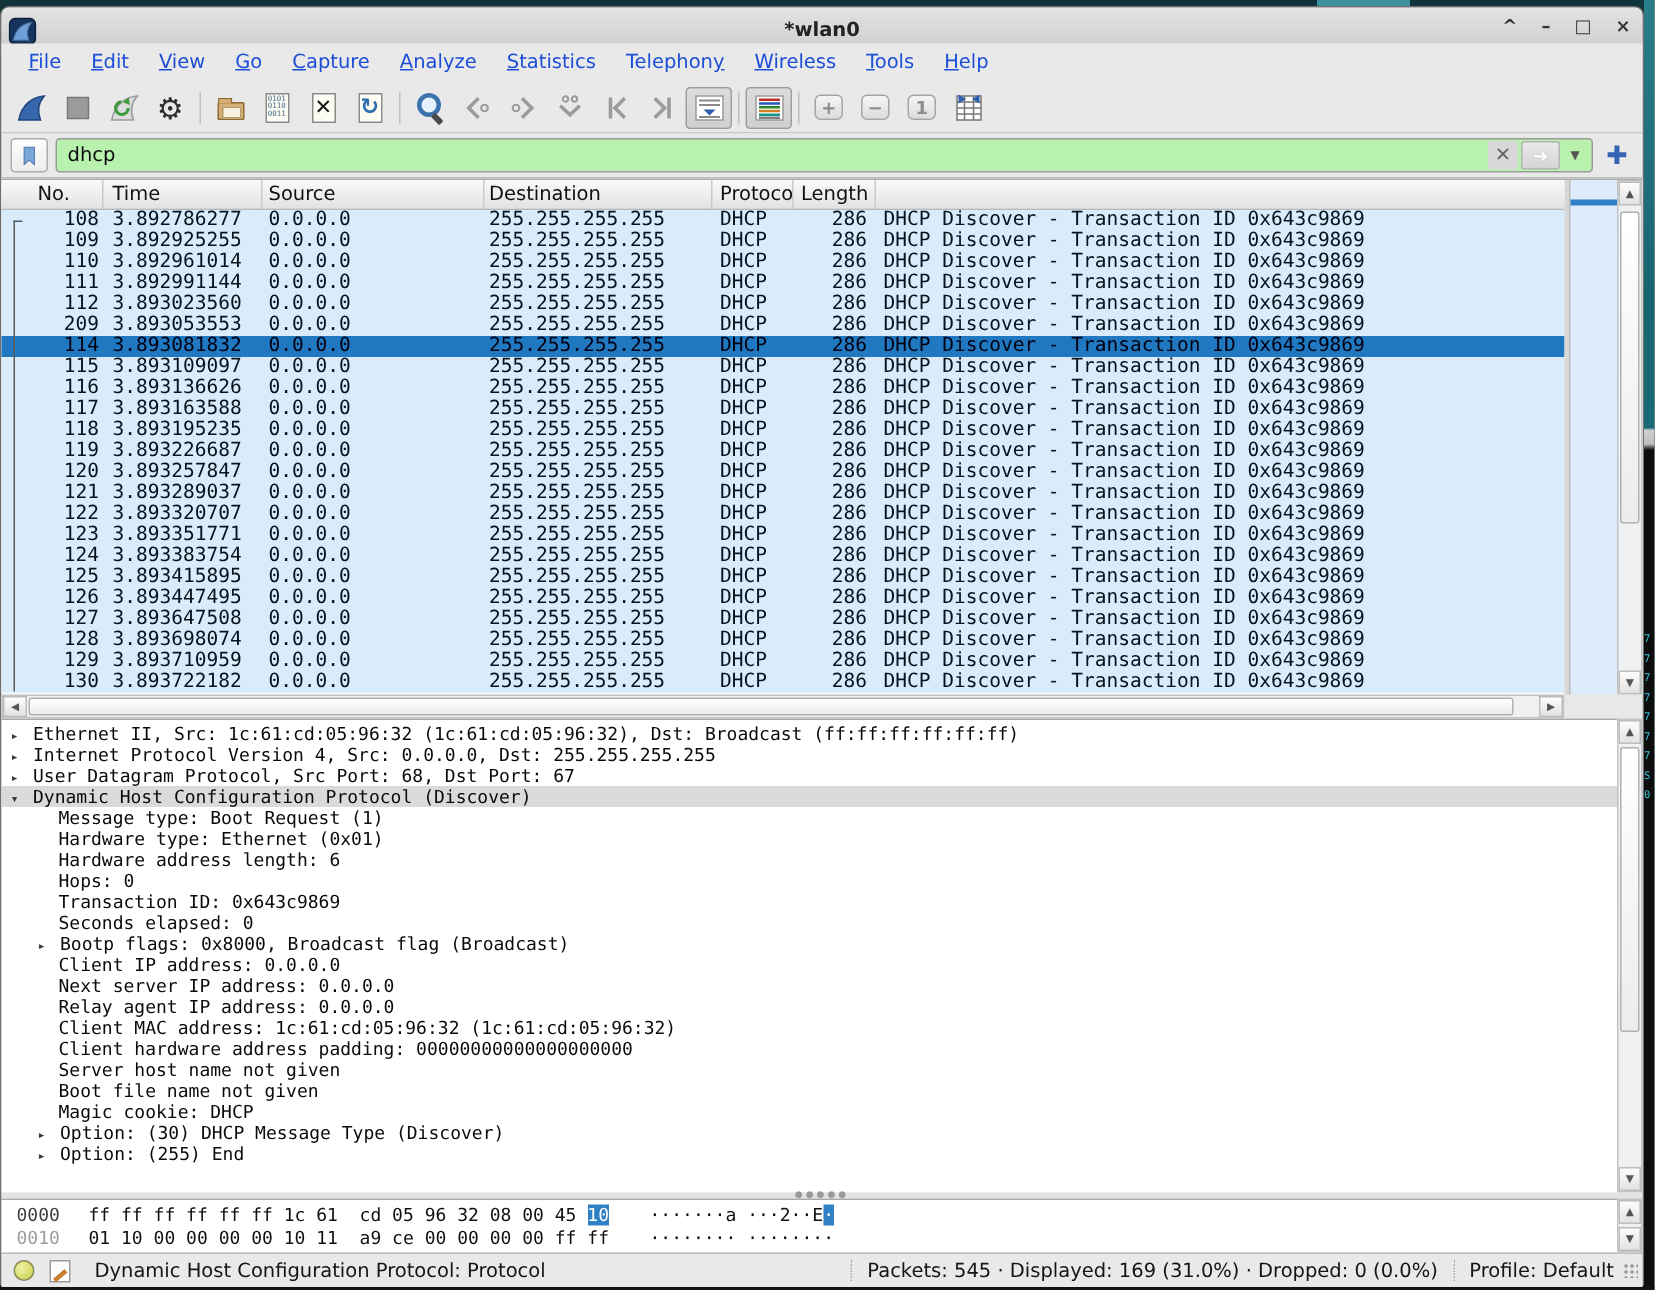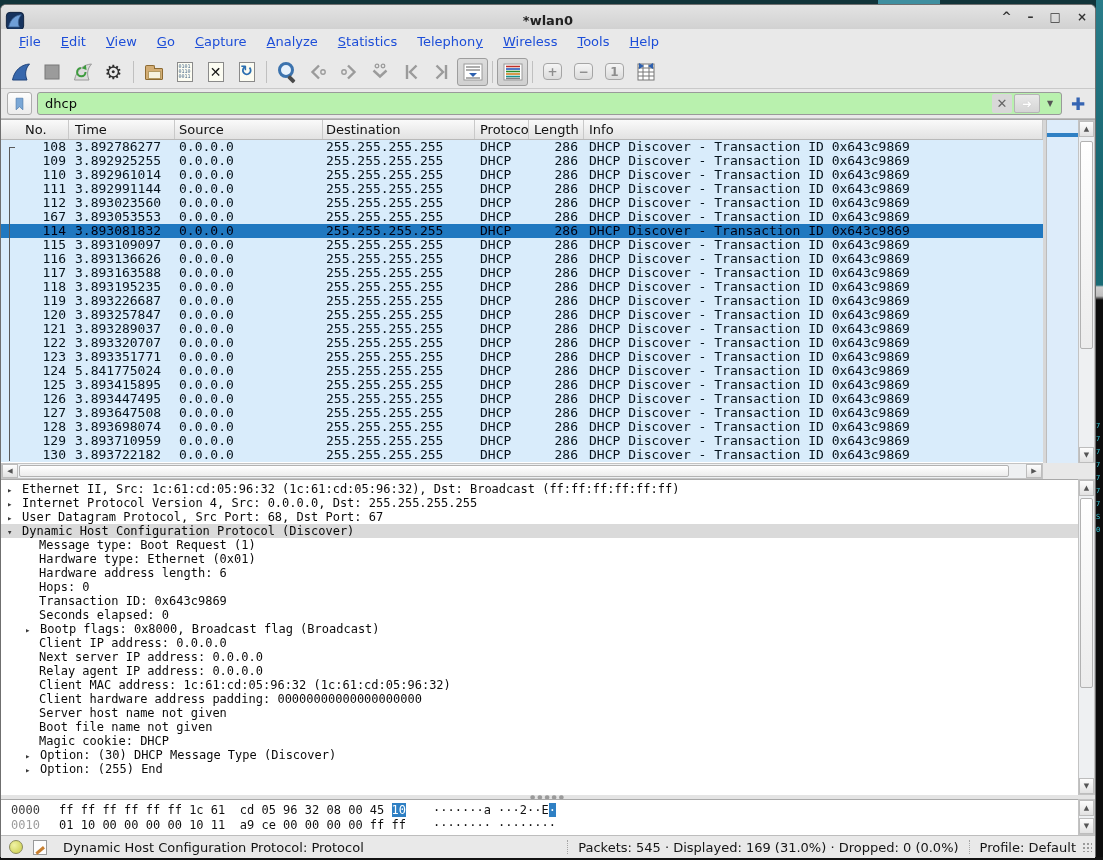--- a/index.html
+++ b/index.html
@@ -298,21 +298,20 @@
   </div>
 
   <div class="plist">
     <div class="phead">
         <span class="hc c0" style="text-align: left; padding-left: 24px;">No.</span>
         <span class="hc c1">Time</span>
         <span class="hc c2">Source</span>
         <span class="hc c3">Destination</span>
         <span class="hc c4">Protocol</span>
         <span class="hc c5" style="text-align: left; padding-left: 5px;">Length</span>
-        <span class="hc c6">Info</span>
       </div>
     <div class="prows">
         <div class="prow">
           <span class="c0">108</span>
           <span class="c1">3.892786277</span>
           <span class="c2">0.0.0.0</span>
           <span class="c3">255.255.255.255</span>
           <span class="c4">DHCP</span>
           <span class="c5">286</span>
           <span class="c6">DHCP Discover - Transaction ID 0x643c9869</span>
@@ -347,21 +346,21 @@
         <div class="prow">
           <span class="c0">112</span>
           <span class="c1">3.893023560</span>
           <span class="c2">0.0.0.0</span>
           <span class="c3">255.255.255.255</span>
           <span class="c4">DHCP</span>
           <span class="c5">286</span>
           <span class="c6">DHCP Discover - Transaction ID 0x643c9869</span>
         </div>
         <div class="prow">
-          <span class="c0">167</span>
+          <span class="c0">209</span>
           <span class="c1">3.893053553</span>
           <span class="c2">0.0.0.0</span>
           <span class="c3">255.255.255.255</span>
           <span class="c4">DHCP</span>
           <span class="c5">286</span>
           <span class="c6">DHCP Discover - Transaction ID 0x643c9869</span>
         </div>
         <div class="prow sel">
           <span class="c0">114</span>
           <span class="c1">3.893081832</span>
@@ -447,21 +446,21 @@
           <span class="c0">123</span>
           <span class="c1">3.893351771</span>
           <span class="c2">0.0.0.0</span>
           <span class="c3">255.255.255.255</span>
           <span class="c4">DHCP</span>
           <span class="c5">286</span>
           <span class="c6">DHCP Discover - Transaction ID 0x643c9869</span>
         </div>
         <div class="prow">
           <span class="c0">124</span>
-          <span class="c1">5.841775024</span>
+          <span class="c1">3.893383754</span>
           <span class="c2">0.0.0.0</span>
           <span class="c3">255.255.255.255</span>
           <span class="c4">DHCP</span>
           <span class="c5">286</span>
           <span class="c6">DHCP Discover - Transaction ID 0x643c9869</span>
         </div>
         <div class="prow">
           <span class="c0">125</span>
           <span class="c1">3.893415895</span>
           <span class="c2">0.0.0.0</span>

